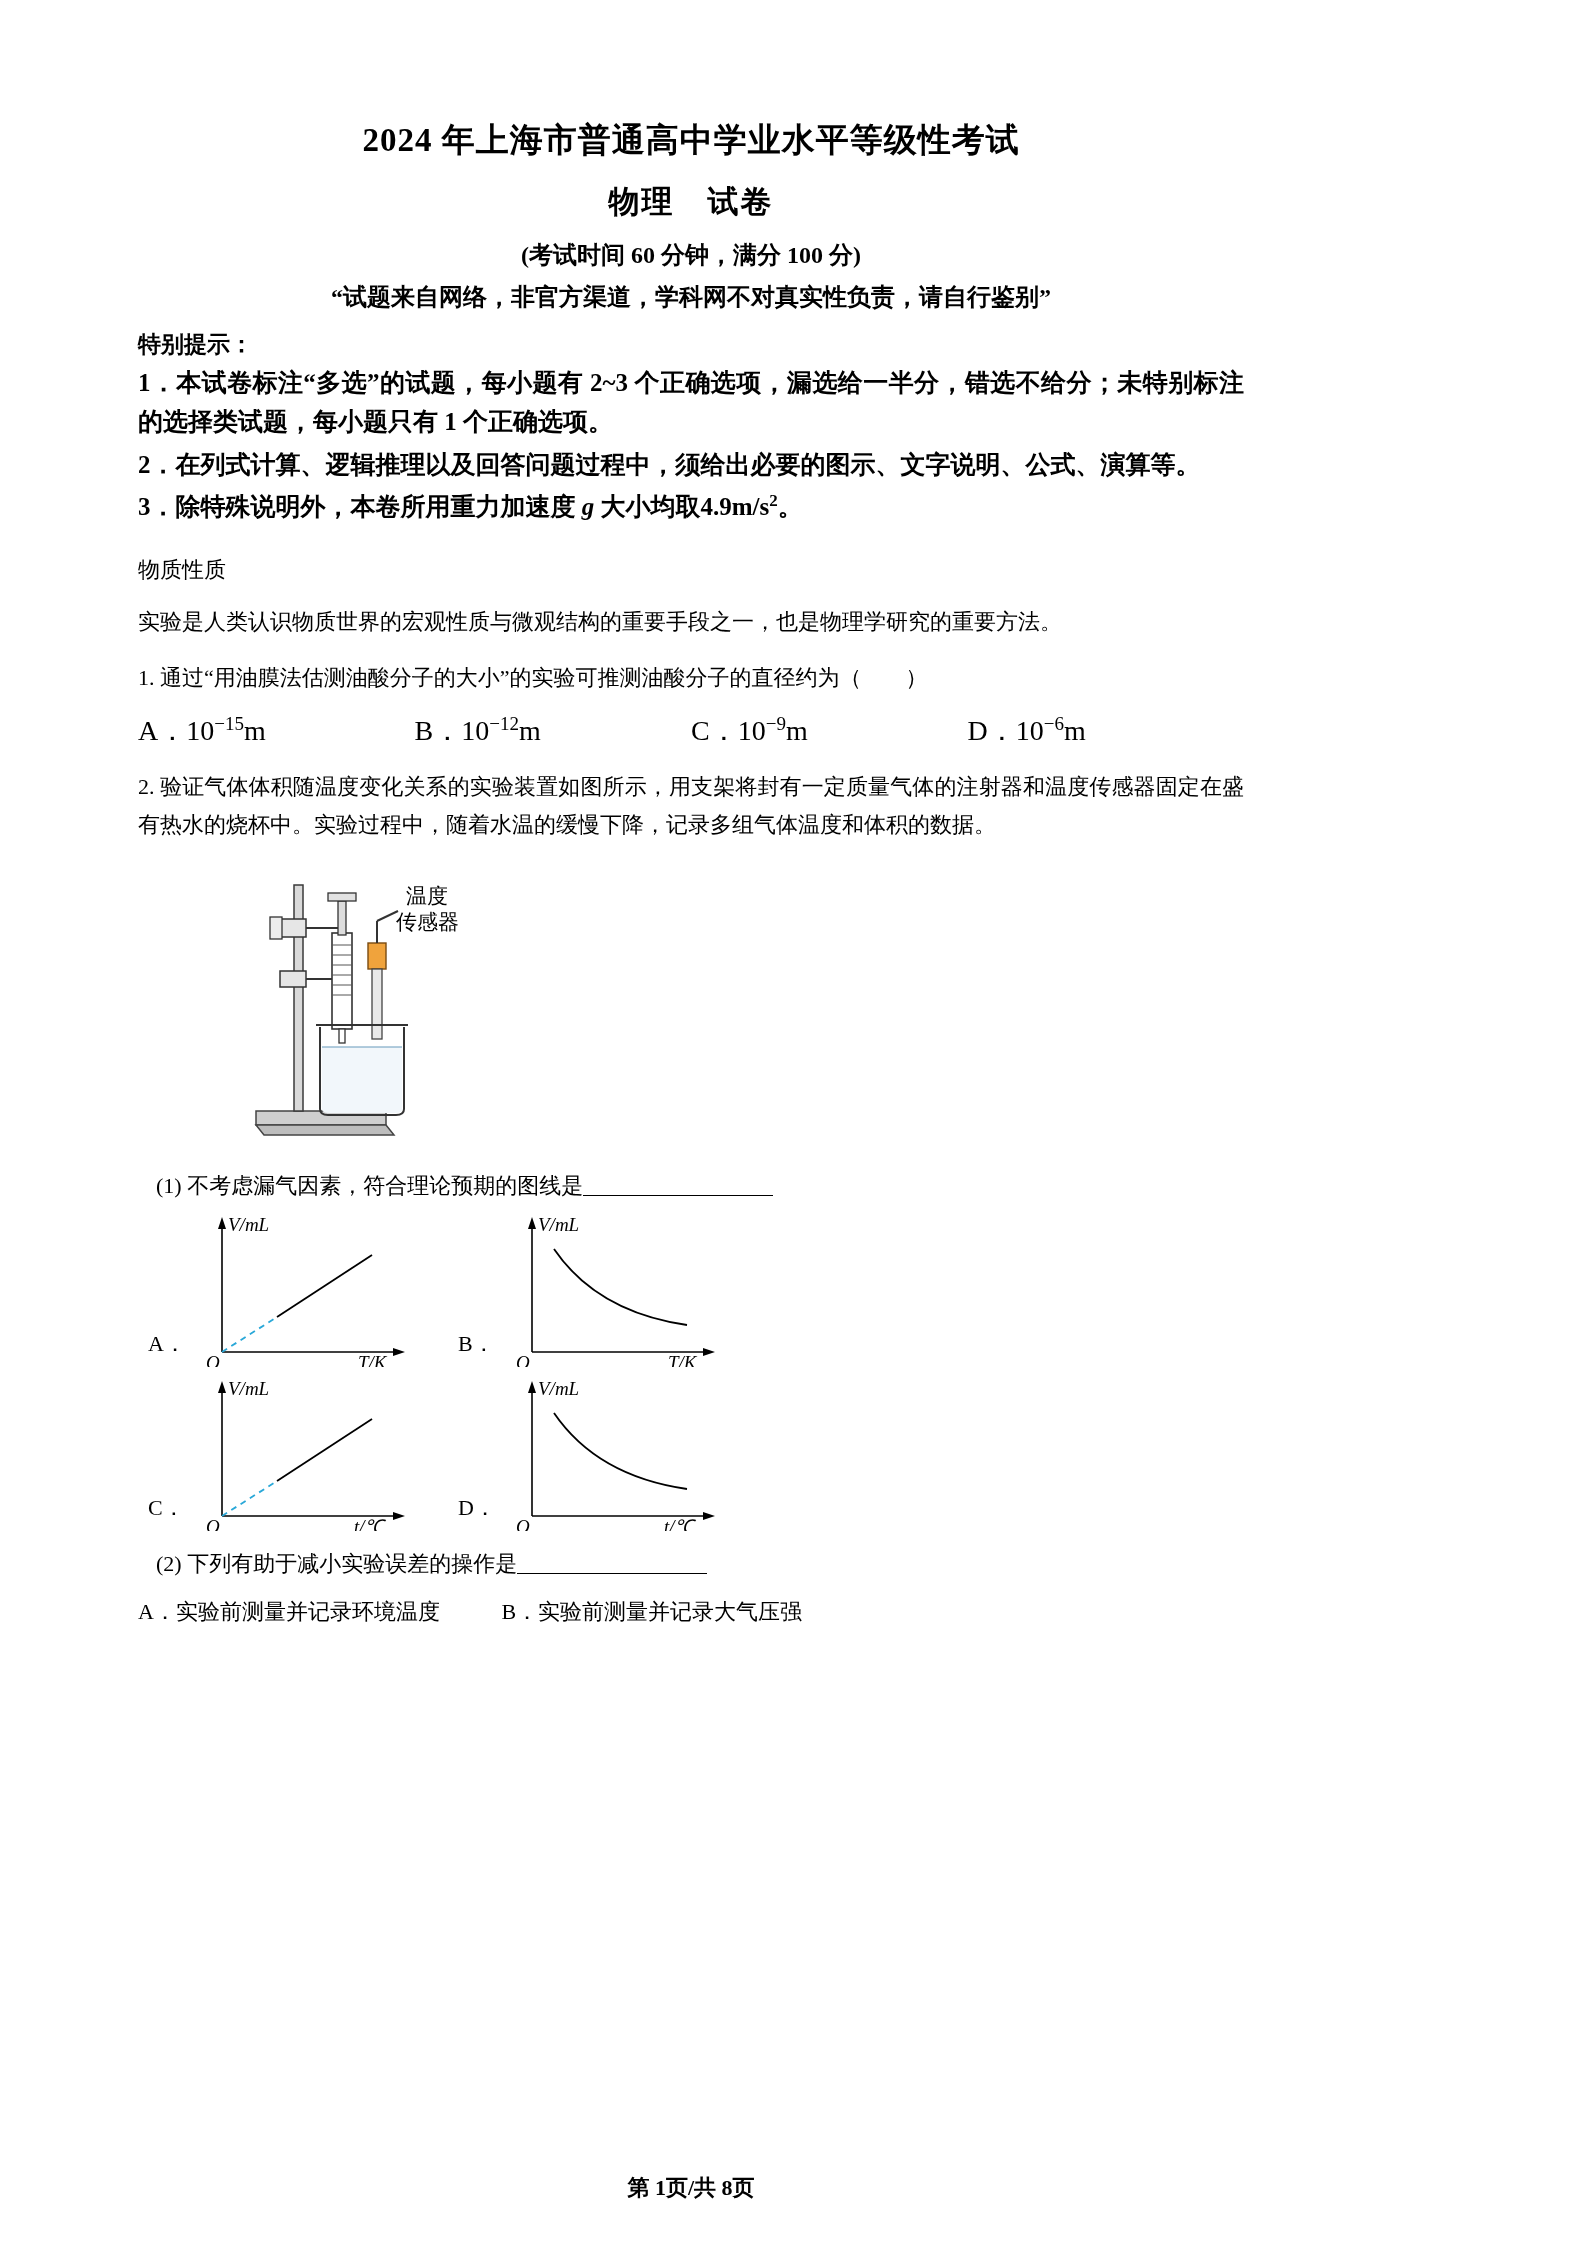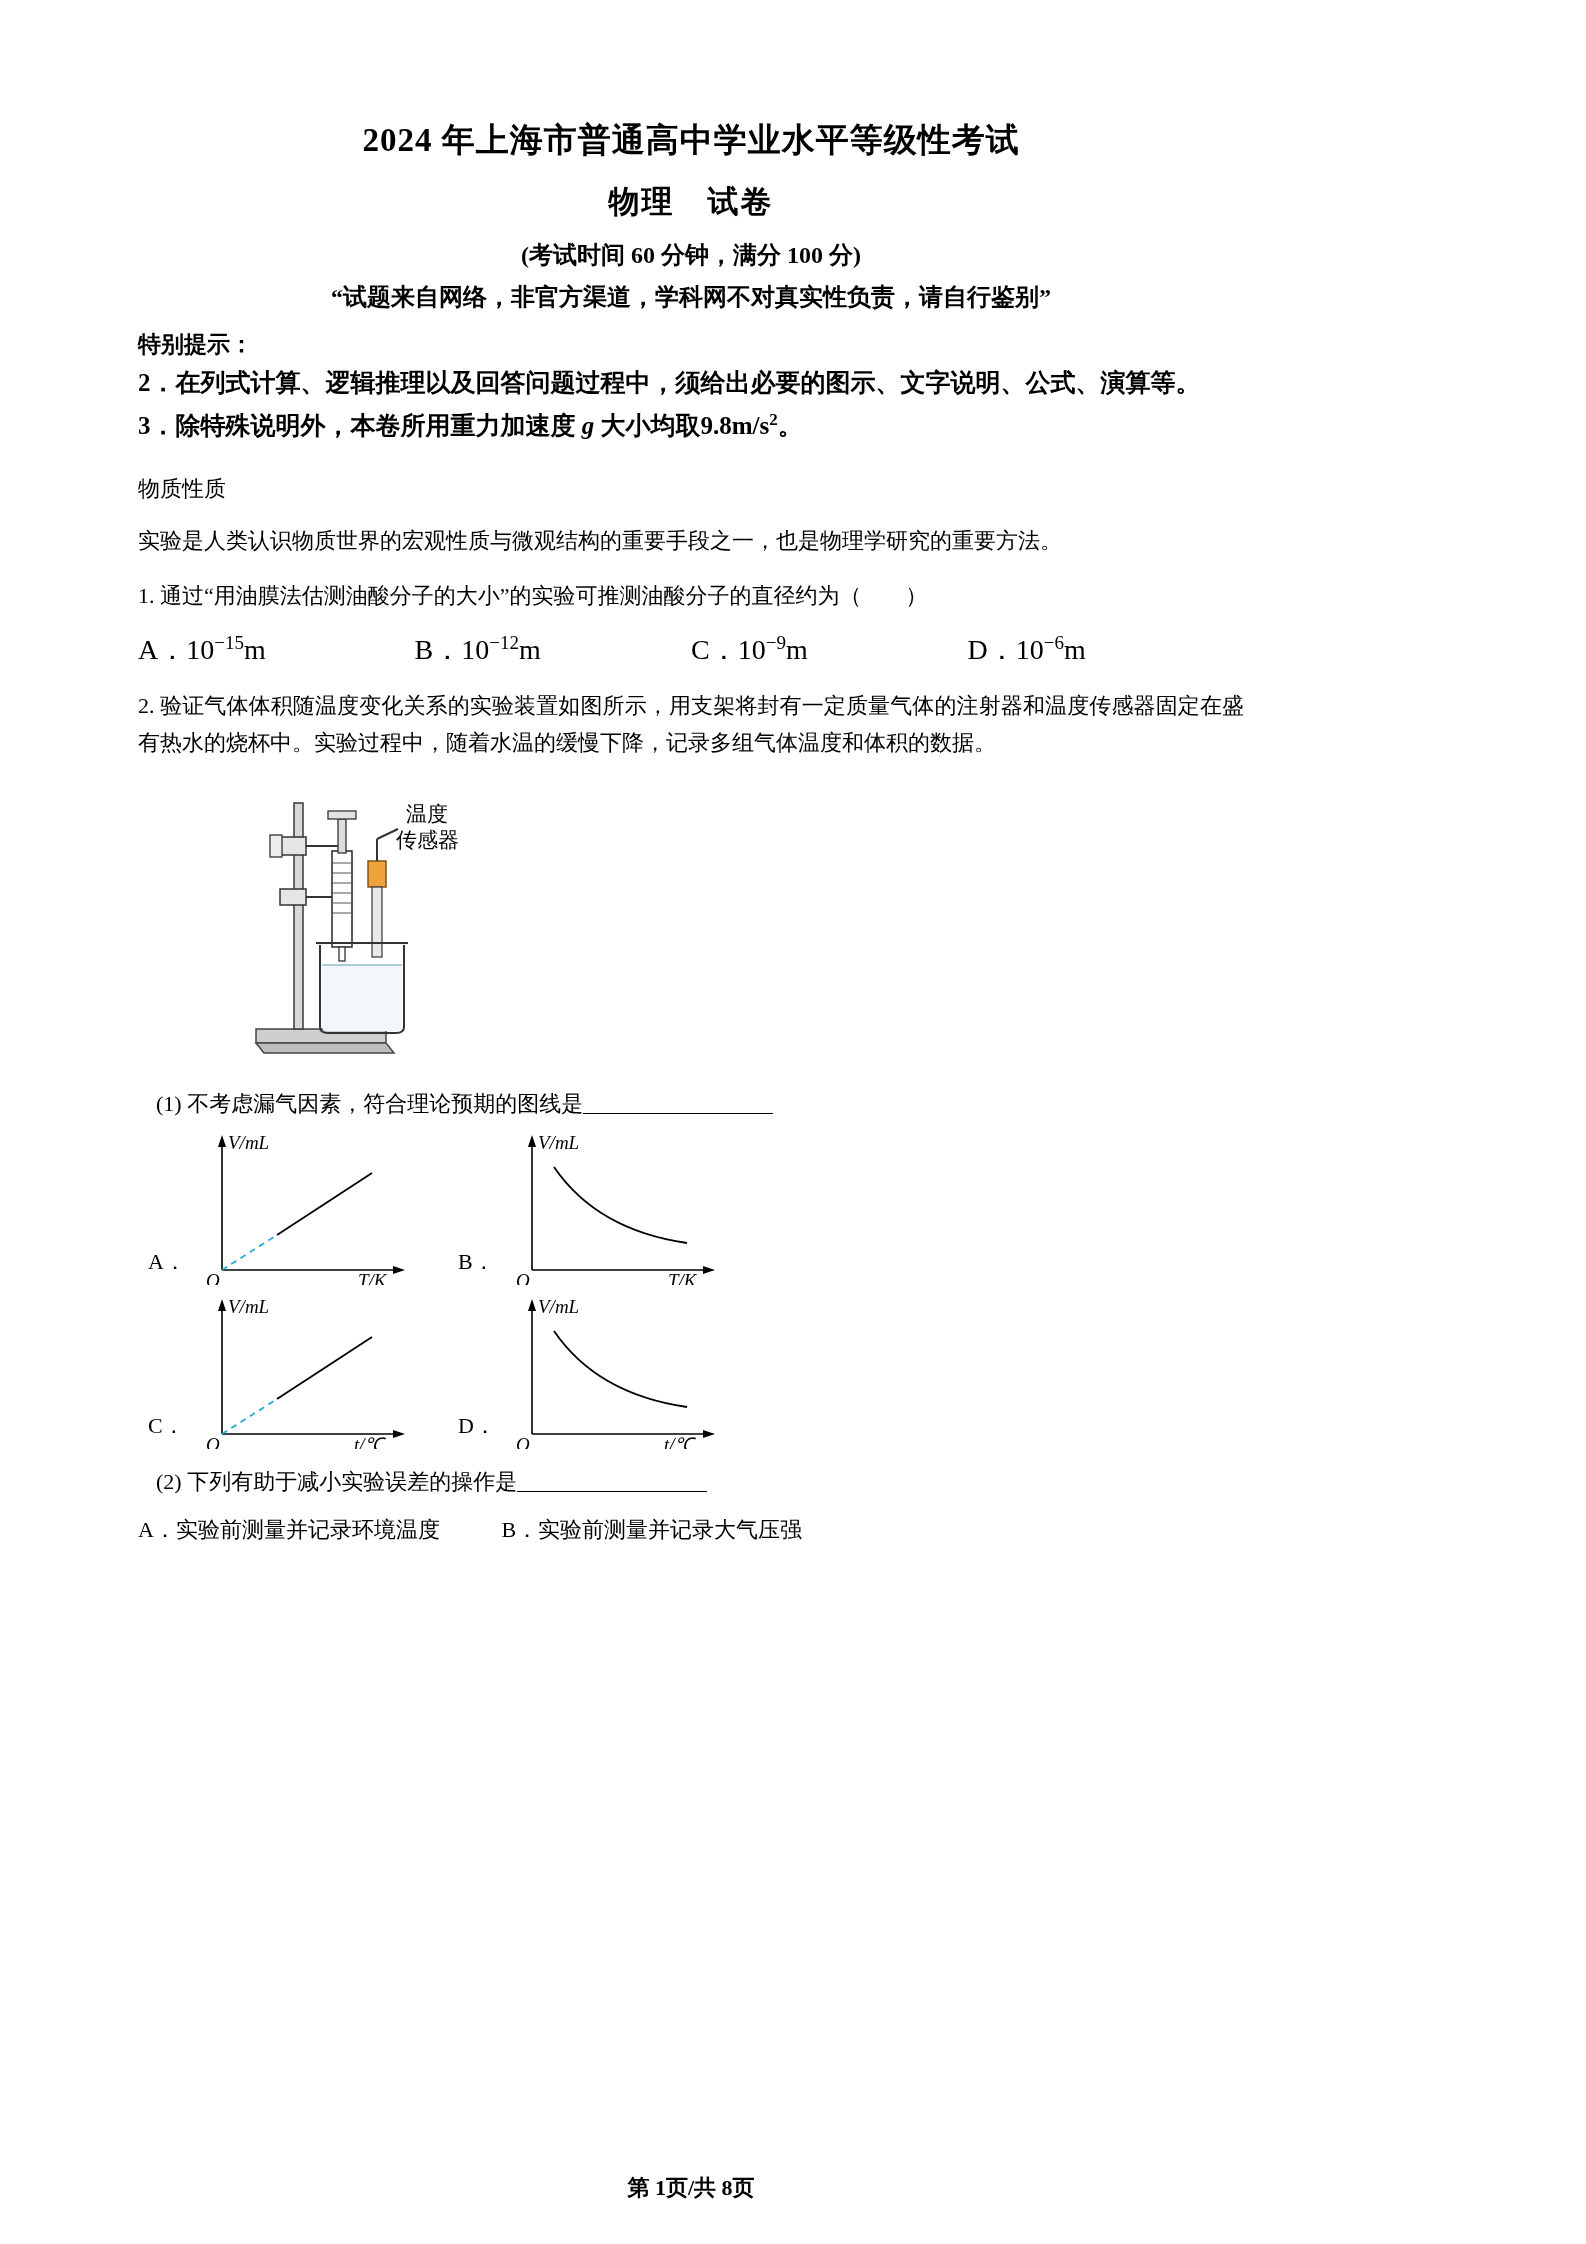--- a/index.html
+++ b/index.html
@@ -141,23 +141,24 @@
 <body>
 
 <div class="page">
 
   <div class="title-main">2024 年上海市普通高中学业水平等级性考试</div>
   <div class="title-sub">物理　试卷</div>
   <div class="title-info">(考试时间 60 分钟，满分 100 分)</div>
   <div class="title-note">“试题来自网络，非官方渠道，学科网不对真实性负责，请自行鉴别”</div>
 
   <div class="notice-head">特别提示：</div>
+  <div class="notice-item">1．本试卷标注“多选”的试题，每小题有 2~3 个正确选项，漏选给一半分，错选不给分；未特别标注的选择类试题，每小题只有 1 个正确选项。</div>
   <div class="notice-item">2．在列式计算、逻辑推理以及回答问题过程中，须给出必要的图示、文字说明、公式、演算等。</div>
   <div class="notice-item">
-    <span>3．除特殊说明外，本卷所用重力加速度 </span><span class="it">g</span><span> 大小均取</span><span>9.8m/s</span><sup>2</sup><span>。</span>
+    <span>3．除特殊说明外，本卷所用重力加速度 </span><span class="it">g</span><span> 大小均取</span><span>4.9m/s</span><sup>2</sup><span>。</span>
   </div>
 
   <div class="sec-label">物质性质</div>
 
   <div class="para">实验是人类认识物质世界的宏观性质与微观结构的重要手段之一，也是物理学研究的重要方法。</div>
 
   <div class="q-text">
     <span>1.</span>
     <span>通过“用油膜法估测油酸分子的大小”的实验可推测油酸分子的直径约为（　　）</span>
   </div>

